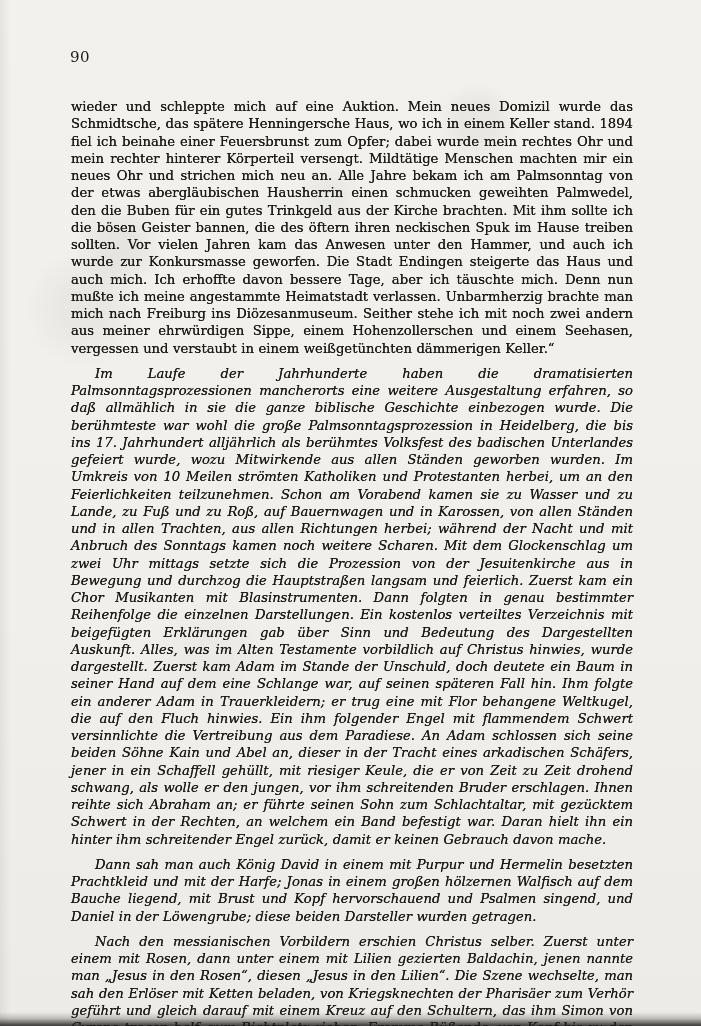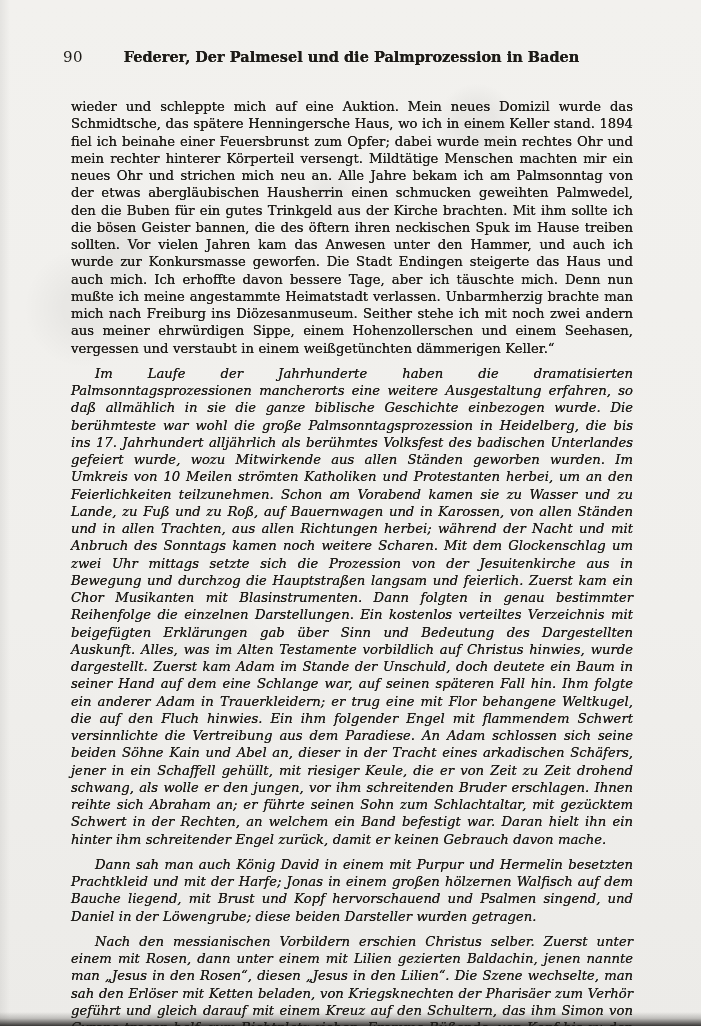--- a/index.html
+++ b/index.html
@@ -18,21 +18,21 @@
       radial-gradient(circle at 47% 19%, rgba(0,0,0,0.035) 0 10px, rgba(0,0,0,0) 34px),
       radial-gradient(circle at 30% 64%, rgba(0,0,0,0.02) 0 22px, rgba(0,0,0,0) 60px),
       linear-gradient(180deg, #f2f1ee 0%, #f0efec 60%, #ecebe8 100%);
     overflow: hidden;
     font-family: "DejaVu Serif", "Liberation Serif", serif;
     color: #1d1b17;
   }
   .page-header {
     position: absolute;
     top: 48px;
-    left: 63px;
+    left: 70px;
     width: 577px;
     height: 22px;
   }
   .page-number {
     position: absolute;
     left: 0;
     top: 0;
     font-size: 15px;
     letter-spacing: 0.5px;
   }
@@ -81,21 +81,20 @@
     pointer-events: none;
   }
 </style>
 </head>
 <body>
 
 <div class="page">
 
   <div class="page-header">
     <span class="page-number">90</span>
-    <span class="running-title">Federer, Der Palmesel und die Palmprozession in Baden</span>
   </div>
 
   <div class="text-block">
     <p class="body-par">wieder und schleppte mich auf eine Auktion. Mein neues Domizil wurde das Schmidtsche, das spätere Henningersche Haus, wo ich in einem Keller stand. 1894 fiel ich beinahe einer Feuersbrunst zum Opfer; dabei wurde mein rechtes Ohr und mein rechter hinterer Körperteil versengt. Mildtätige Menschen machten mir ein neues Ohr und strichen mich neu an. Alle Jahre bekam ich am Palmsonntag von der etwas abergläubischen Hausherrin einen schmucken geweihten Palmwedel, den die Buben für ein gutes Trinkgeld aus der Kirche brachten. Mit ihm sollte ich die bösen Geister bannen, die des öftern ihren neckischen Spuk im Hause treiben sollten. Vor vielen Jahren kam das Anwesen unter den Hammer, und auch ich wurde zur Konkursmasse geworfen. Die Stadt Endingen steigerte das Haus und auch mich. Ich erhoffte davon bessere Tage, aber ich täuschte mich. Denn nun mußte ich meine angestammte Heimatstadt verlassen. Unbarmherzig brachte man mich nach Freiburg ins Diözesanmuseum. Seither stehe ich mit noch zwei andern aus meiner ehrwürdigen Sippe, einem Hohenzollerschen und einem Seehasen, vergessen und verstaubt in einem weißgetünchten dämmerigen Keller.“</p>
     <p class="body-par indented">Im Laufe der Jahrhunderte haben die dramatisierten Palmsonntagsprozessionen mancherorts eine weitere Ausgestaltung erfahren, so daß allmählich in sie die ganze biblische Geschichte einbezogen wurde. Die berühmteste war wohl die große Palmsonntagsprozession in Heidelberg, die bis ins 17. Jahrhundert alljährlich als berühmtes Volksfest des badischen Unterlandes gefeiert wurde, wozu Mitwirkende aus allen Ständen geworben wurden. Im Umkreis von 10 Meilen strömten Katholiken und Protestanten herbei, um an den Feierlichkeiten teilzunehmen. Schon am Vorabend kamen sie zu Wasser und zu Lande, zu Fuß und zu Roß, auf Bauernwagen und in Karossen, von allen Ständen und in allen Trachten, aus allen Richtungen herbei; während der Nacht und mit Anbruch des Sonntags kamen noch weitere Scharen. Mit dem Glockenschlag um zwei Uhr mittags setzte sich die Prozession von der Jesuitenkirche aus in Bewegung und durchzog die Hauptstraßen langsam und feierlich. Zuerst kam ein Chor Musikanten mit Blasinstrumenten. Dann folgten in genau bestimmter Reihenfolge die einzelnen Darstellungen. Ein kostenlos verteiltes Verzeichnis mit beigefügten Erklärungen gab über Sinn und Bedeutung des Dargestellten Auskunft. Alles, was im Alten Testamente vorbildlich auf Christus hinwies, wurde dargestellt. Zuerst kam Adam im Stande der Unschuld, doch deutete ein Baum in seiner Hand auf dem eine Schlange war, auf seinen späteren Fall hin. Ihm folgte ein anderer Adam in Trauerkleidern; er trug eine mit Flor behangene Weltkugel, die auf den Fluch hinwies. Ein ihm folgender Engel mit flammendem Schwert versinnlichte die Vertreibung aus dem Paradiese. An Adam schlossen sich seine beiden Söhne Kain und Abel an, dieser in der Tracht eines arkadischen Schäfers, jener in ein Schaffell gehüllt, mit riesiger Keule, die er von Zeit zu Zeit drohend schwang, als wolle er den jungen, vor ihm schreitenden Bruder erschlagen. Ihnen reihte sich Abraham an; er führte seinen Sohn zum Schlachtaltar, mit gezücktem Schwert in der Rechten, an welchem ein Band befestigt war. Daran hielt ihn ein hinter ihm schreitender Engel zurück, damit er keinen Gebrauch davon mache.</p>
     <p class="body-par indented">Dann sah man auch König David in einem mit Purpur und Hermelin besetzten Prachtkleid und mit der Harfe; Jonas in einem großen hölzernen Walfisch auf dem Bauche liegend, mit Brust und Kopf hervorschauend und Psalmen singend, und Daniel in der Löwengrube; diese beiden Darsteller wurden getragen.</p>
     <p class="body-par indented">Nach den messianischen Vorbildern erschien Christus selber. Zuerst unter einem mit Rosen, dann unter einem mit Lilien gezierten Baldachin, jenen nannte man „Jesus in den Rosen“, diesen „Jesus in den Lilien“. Die Szene wechselte, man sah den Erlöser mit Ketten beladen, von Kriegsknechten der Pharisäer zum Verhör geführt und gleich darauf mit einem Kreuz auf den Schultern, das ihm Simon von Cyrene tragen half, zum Richtplatz ziehen. Fromme Büßende, von Kopf bis zu den Füßen verhüllt, schleiften nach ihm Kreuze übers Straßenpflaster. Ihnen folgte Longinus mit der Lanze. Den</p>
   </div>
 
   <div class="scan-left-shade"></div>

